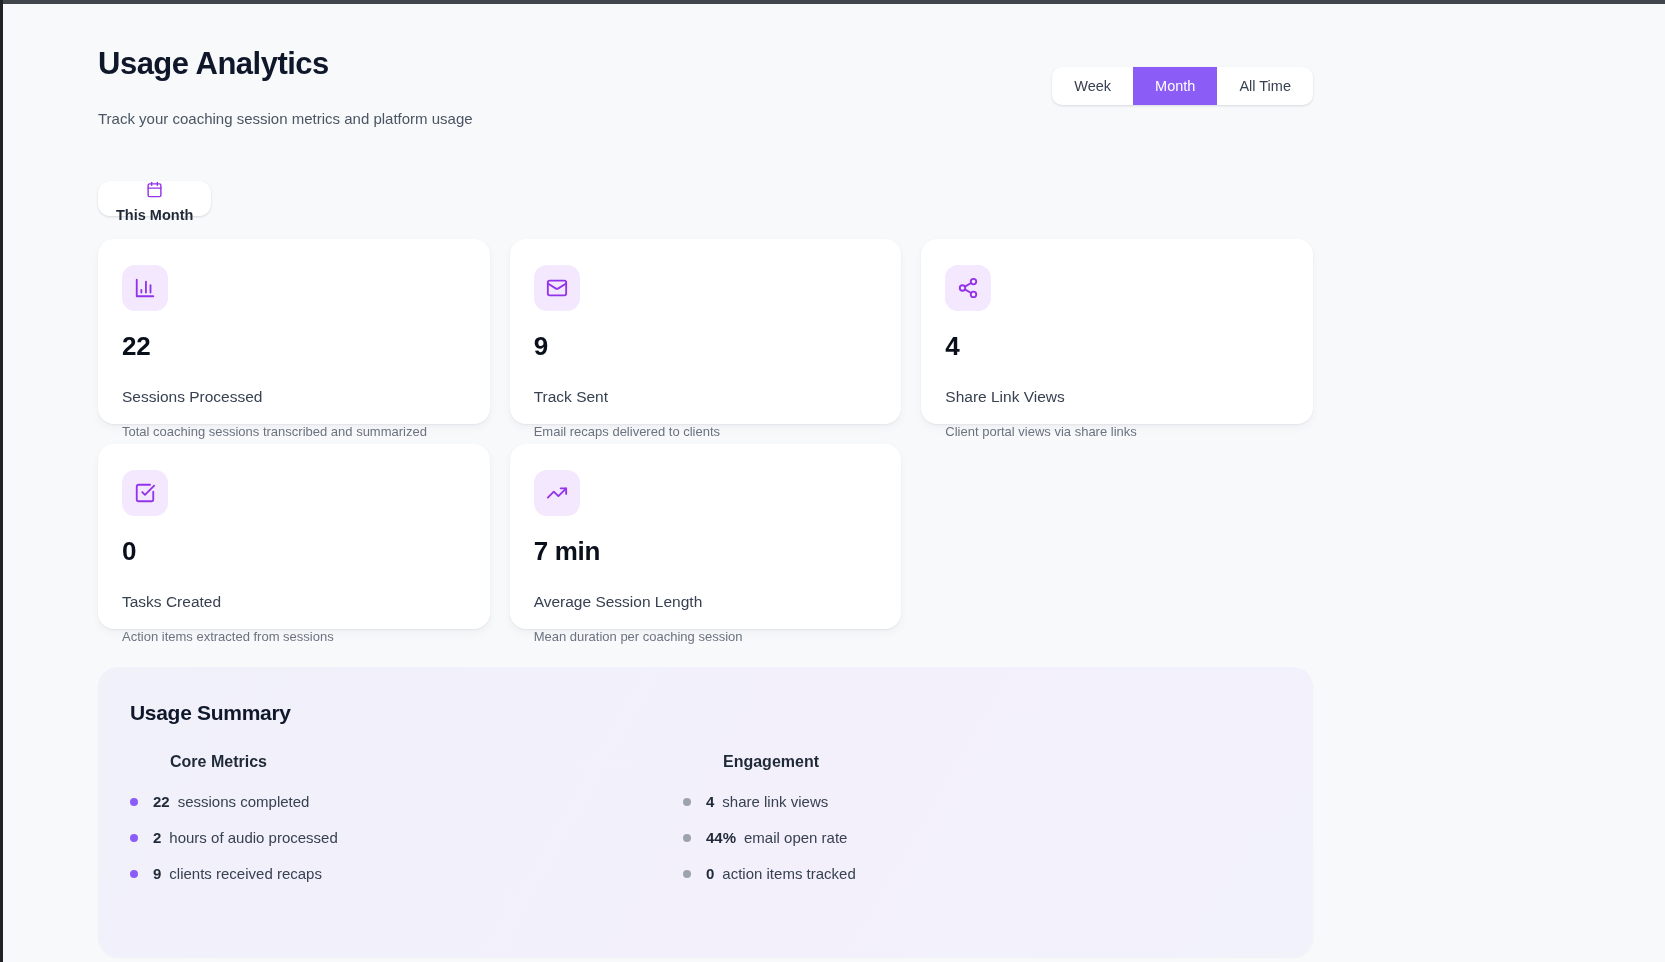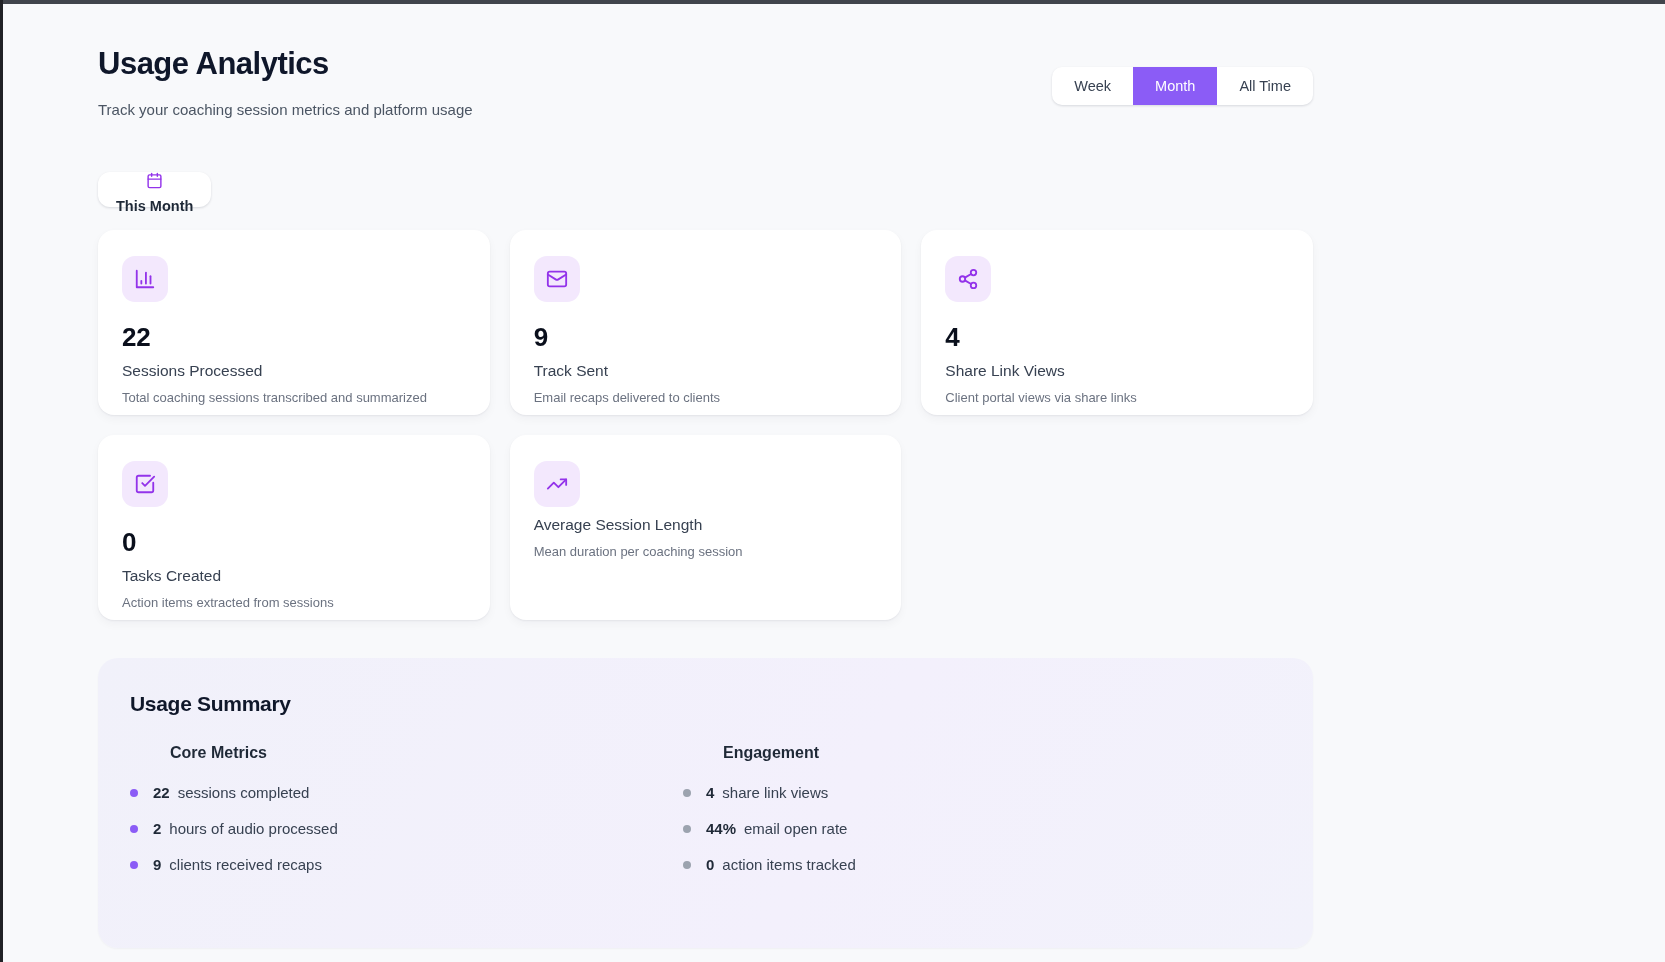--- a/index.html
+++ b/index.html
@@ -12,21 +12,21 @@
   }
   
   .frame-top   { position: absolute; top: 0; left: 0; width: 100%; height: 4px; background: #41454c; }
   .frame-left  { position: absolute; top: 0; left: 0; width: 3px; height: 100%; background: #212226; }
 
   .content { position: absolute; left: 98px; top: 46px; width: 1215px; }
 
   
   .header-row { display: flex; justify-content: space-between; align-items: flex-start; }
   .page-title { font-size: 31px; font-weight: 700; letter-spacing: -0.5px; color: #0f172a; }
-  .page-subtitle { margin-top: 19px; font-size: 15px; color: #4b5563; }
+  .page-subtitle { margin-top: 28px; font-size: 15px; color: #4b5563; }
 
   
   .segmented {
     display: flex; background: #ffffff; border-radius: 10px; overflow: hidden;
     box-shadow: 0 1px 3px rgba(16,24,40,.09), 0 1px 2px rgba(16,24,40,.05);
     margin-top: 21px; height: 38px;
   }
   .segment {
     border: none; background: transparent; cursor: pointer;
     font-family: inherit; font-size: 14.5px; font-weight: 400; color: #374151;
@@ -52,22 +52,22 @@
   }
   .metric-card {
     background: #ffffff; border-radius: 16px; height: 185px; padding: 26px 24px;
     box-shadow: 0 1px 2px rgba(16,24,40,.06), 0 4px 10px rgba(16,24,40,.04);
   }
   .icon-tile {
     width: 46px; height: 46px; border-radius: 13px; background: #f3e8fd;
     display: flex; align-items: center; justify-content: center; color: #9333ea;
   }
   .metric-value { margin-top: 20px; font-size: 26px; font-weight: 700; color: #0a0f1c; letter-spacing: -0.3px; }
-  .metric-label { margin-top: 9px; font-size: 15.5px; font-weight: 500; color: #374151; }
-  .metric-desc  { margin-top: 10px; font-size: 13px; color: #6b7280; }
+  .metric-label { margin-top: 26px; font-size: 15.5px; font-weight: 500; color: #374151; }
+  .metric-desc  { margin-top: 18px; font-size: 13px; color: #6b7280; }
 
   
   .summary-panel {
     margin-top: 38px; height: 290px; border-radius: 20px; padding: 34px 32px;
     background: linear-gradient(120deg, #f1f1fa 0%, #f3f0fc 60%, #f2f2fb 100%);
     box-shadow: 0 1px 2px rgba(16,24,40,.04);
   }
   .summary-title { font-size: 21px; font-weight: 700; color: #0f172a; letter-spacing: -0.3px; }
   .summary-cols { margin-top: 28px; display: grid; grid-template-columns: 553px 1fr; }
   .summary-heading { font-size: 16px; font-weight: 700; color: #1f2937; margin-left: 40px; }
@@ -170,20 +170,21 @@
       <div class="metric-desc">Action items extracted from sessions</div>
     </div>
 
     <div class="metric-card">
       <div class="icon-tile">
         <svg width="22" height="22" viewBox="0 0 24 24" fill="none" stroke="currentColor" stroke-width="2" stroke-linecap="round" stroke-linejoin="round">
             <polyline points="22 7 13.5 15.5 8.5 10.5 2 17"></polyline>
             <polyline points="16 7 22 7 22 13"></polyline>
           </svg>
       </div>
+      <div class="metric-value">7 min</div>
       <div class="metric-label">Average Session Length</div>
       <div class="metric-desc">Mean duration per coaching session</div>
     </div>
 
   </div>
 
   <div class="summary-panel">
     <h2 class="summary-title">Usage Summary</h2>
     <div class="summary-cols">
 

